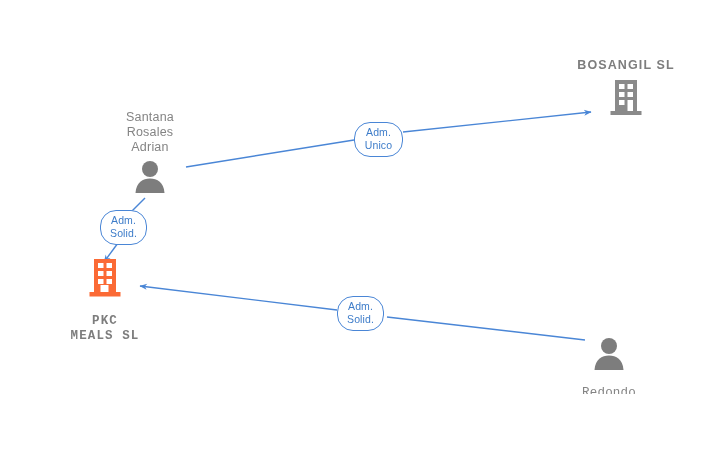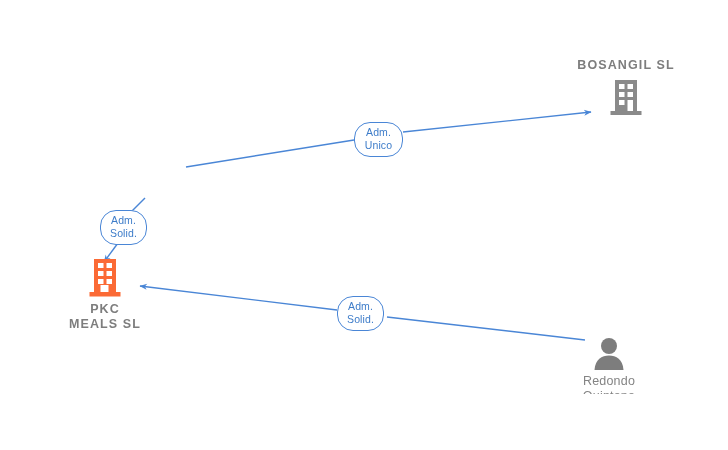--- a/index.html
+++ b/index.html
@@ -46,21 +46,21 @@
     letter-spacing: 1.1px;
     color: #7d7d7d;
   }
   .node-label.person {
     font-weight: normal;
     letter-spacing: 0.2px;
     color: #848484;
   }
   
   .label-above .node-label { margin-bottom: 4px; }
-  .label-below .node-label { margin-top: 4px; }
+  .label-below .node-label { margin-top: 16px; font-family: Liberation Mono, monospace; }
 
   .edge-label {
     position: absolute;
     box-sizing: border-box;
     border: 1.3px solid #4a86d6;
     border-radius: 16px;
     background: #ffffff;
     color: #3d7cc9;
     font-size: 10.5px;
     line-height: 13px;
@@ -130,20 +130,31 @@
         <rect x="11" y="7" width="5.5" height="5" fill="#ffffff"></rect>
         <rect x="19.5" y="7" width="5.5" height="5" fill="#ffffff"></rect>
         <rect x="11" y="15" width="5.5" height="5" fill="#ffffff"></rect>
         <rect x="19.5" y="15" width="5.5" height="5" fill="#ffffff"></rect>
         <rect x="11" y="23" width="5.5" height="5" fill="#ffffff"></rect>
         <rect x="19.5" y="23" width="5.5" height="11" fill="#ffffff"></rect>
       </svg>
     </span>
   </div>
 
+  <div class="node label-above" style="left:70px; top:110px;">
+    <span class="node-label person">Santana
+Rosales
+Adrian</span>
+    <span class="icon-wrap">
+      <svg width="36" height="34" viewBox="0 0 36 34" aria-hidden="true">
+        <circle cx="18" cy="10" r="8" fill="#7d7d7d"></circle>
+        <path d="M3.5,34 C4.2,23.5 10.8,19.5 18,19.5 C25.2,19.5 31.8,23.5 32.5,34 Z" fill="#7d7d7d"></path>
+      </svg>
+    </span>
+  </div>
 
   <div class="node label-below" style="left:25px; top:256px;">
     <span class="icon-wrap">
       <svg width="36" height="42" viewBox="0 0 36 42" aria-hidden="true">
         <rect x="7" y="3" width="22" height="33" fill="#fb6a35"></rect>
         <rect x="2.5" y="36" width="31" height="4.5" fill="#fb6a35"></rect>
         <rect x="11" y="7" width="5.5" height="5" fill="#ffffff"></rect>
         <rect x="19.5" y="7" width="5.5" height="5" fill="#ffffff"></rect>
         <rect x="11" y="15" width="5.5" height="5" fill="#ffffff"></rect>
         <rect x="19.5" y="15" width="5.5" height="5" fill="#ffffff"></rect>

